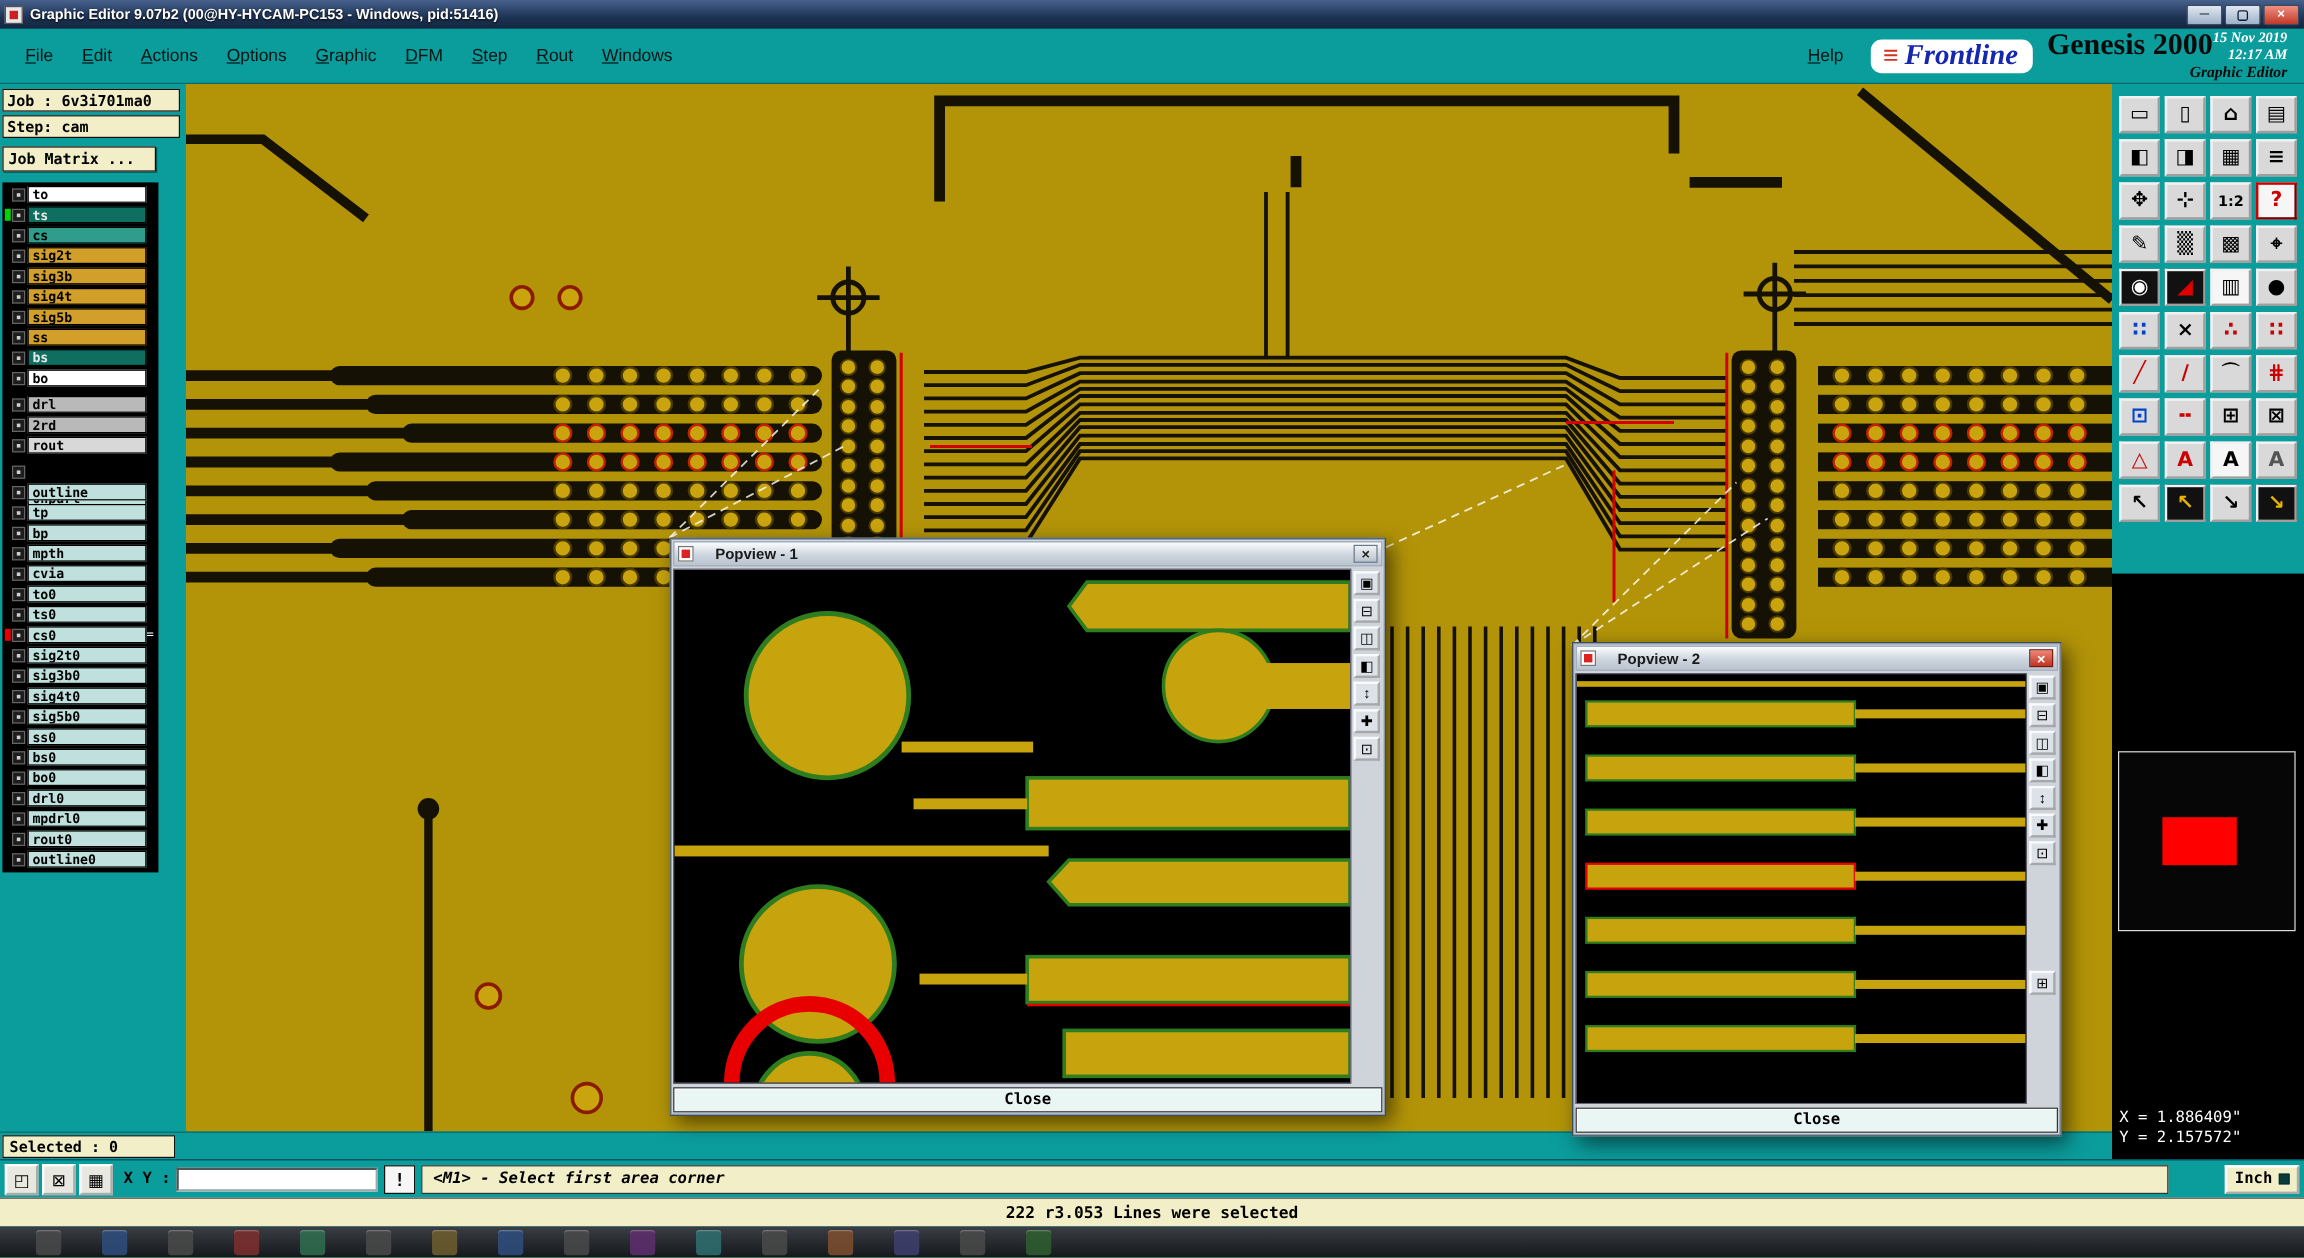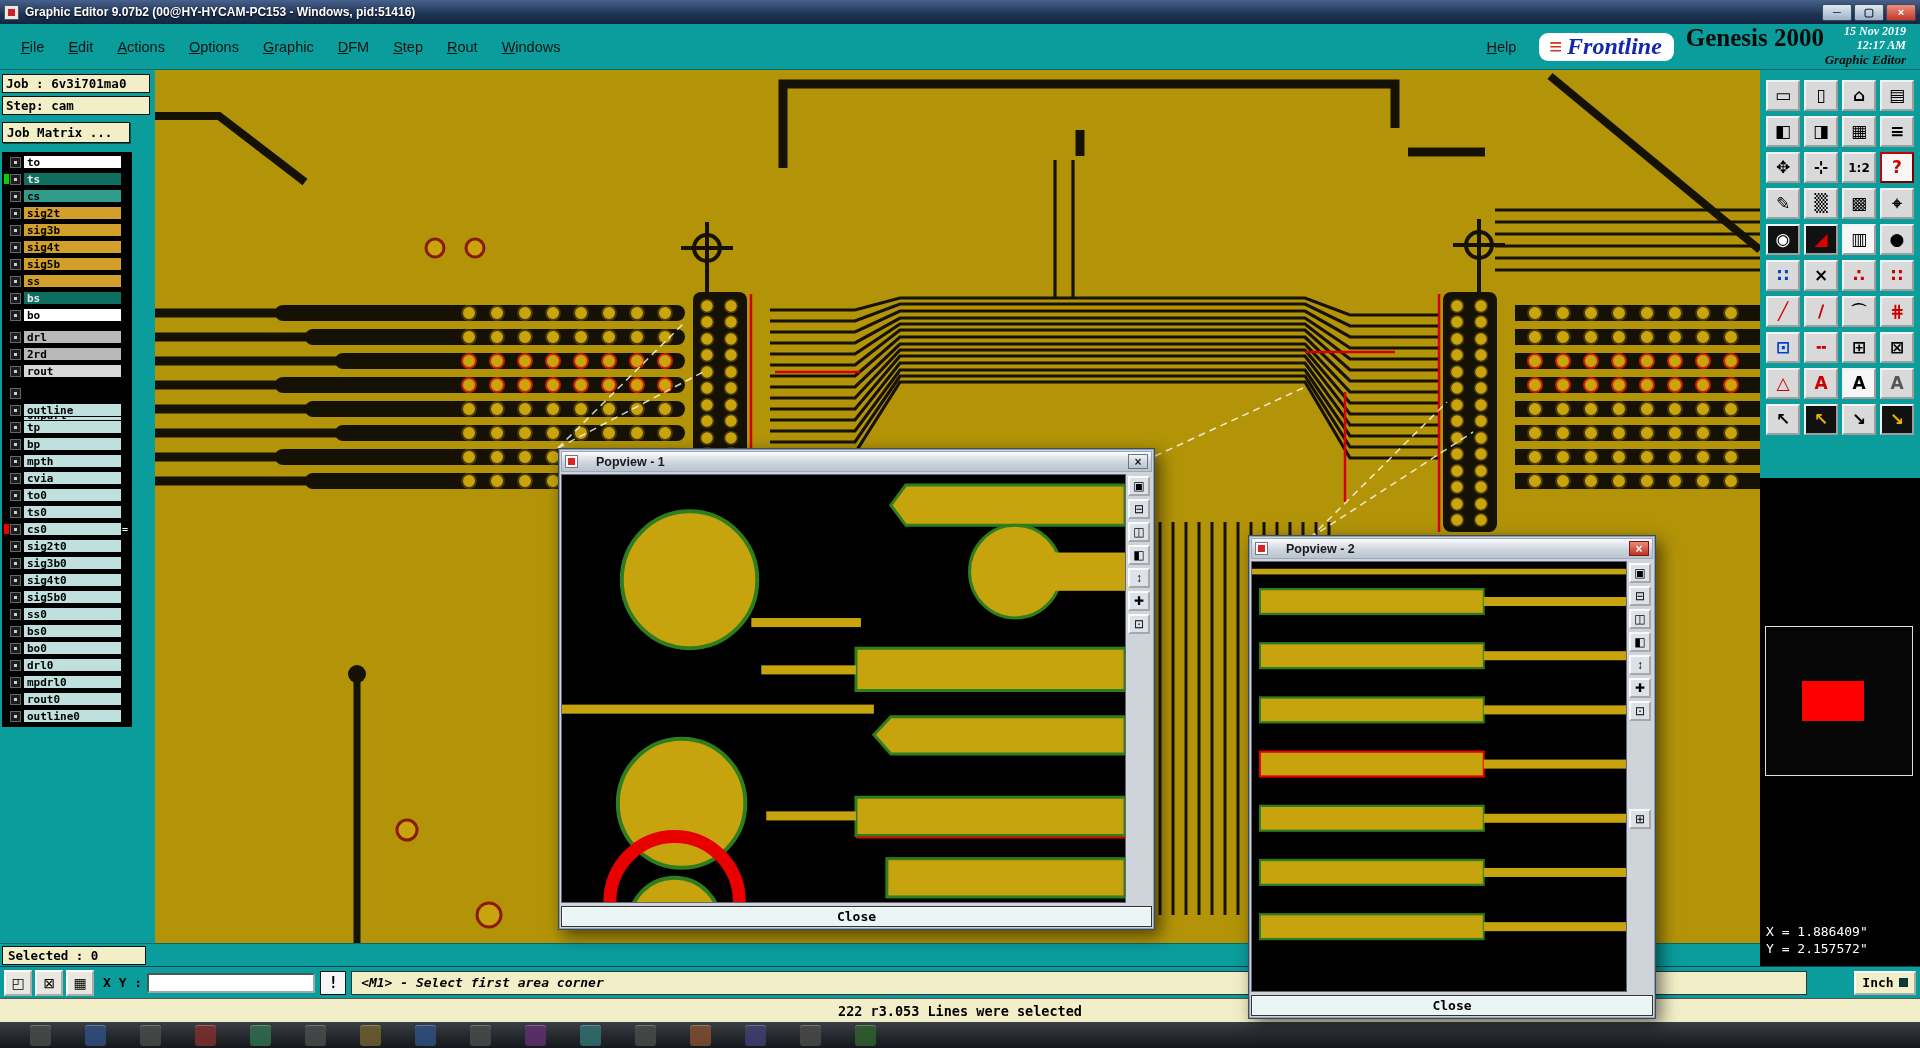--- a/index.html
+++ b/index.html
@@ -29,21 +29,21 @@
   .menu-items { display:flex; gap:2px; }
   .menu-item { display:inline-block; padding:4px 11px; font-size:14.5px; color:#041414; cursor:default; }
   .menu-item::first-letter { text-decoration:underline; }
   .menu-help { margin-left:auto; }
   .logo-box { background:#fff; border-radius:9px; padding:1px 12px 3px 10px; margin:0 12px;
     display:flex; align-items:baseline; gap:5px; }
   .logo-bars { color:#d43322; font-size:22px; font-weight:bold; line-height:1; }
   .logo-text { color:#1526b0; font-family:"Liberation Serif", serif; font-style:italic;
     font-weight:bold; font-size:24px; line-height:1; }
   .brand { display:flex; flex-direction:column; margin-right:4px; }
-  .brand-row { display:flex; align-items:flex-start; gap:20px; }
+  .brand-row { display:flex; align-items:flex-start; gap:0; }
   .brand-name { font-family:"Liberation Serif", serif; font-weight:bold; font-size:25px; color:#0a0a0a; line-height:1; }
   .brand-date { font-family:"Liberation Serif", serif; font-style:italic; font-weight:bold;
     font-size:12px; color:#fff; text-align:right; line-height:1.15; }
   .brand-sub { font-family:"Liberation Serif", serif; font-style:italic; font-weight:bold;
     font-size:13px; color:#0a0a0a; text-align:right; }
 
   
   #leftpanel { position:absolute; top:70px; left:0; width:155px; height:873px;
     background:#0b9c9c; padding:4px 2px; }
   .job-box { background:#f2efc8; border:1px solid #111; font-family:"DejaVu Sans Mono",monospace;
@@ -752,21 +752,21 @@
           <button class="pv-tool">◧</button>
           <button class="pv-tool">↕</button>
           <button class="pv-tool">✚</button>
           <button class="pv-tool">⊡</button>
         </div>
     </div>
   </div>
   <button class="pv-closebar">Close</button>
 </div>
 
-<div class="popview" id="pv2" style="left:1248px; top:535px; width:408px; height:484px;">
+<div class="popview" id="pv2" style="left:1310px; top:535px; width:408px; height:412px;">
   <div class="pv-titlebar">
     <span class="pv-icon"></span>
     <span class="pv-title">Popview - 2</span>
     <span class="pv-close">×</span>
   </div>
   <div class="pv-body">
     <div class="pv-viewport">
       <svg viewBox="0 0 376 380" preserveAspectRatio="none">
         <rect width="376" height="380" fill="#000"></rect>
         <rect x="0" y="6" width="376" height="5" fill="#c7a40e"></rect>

